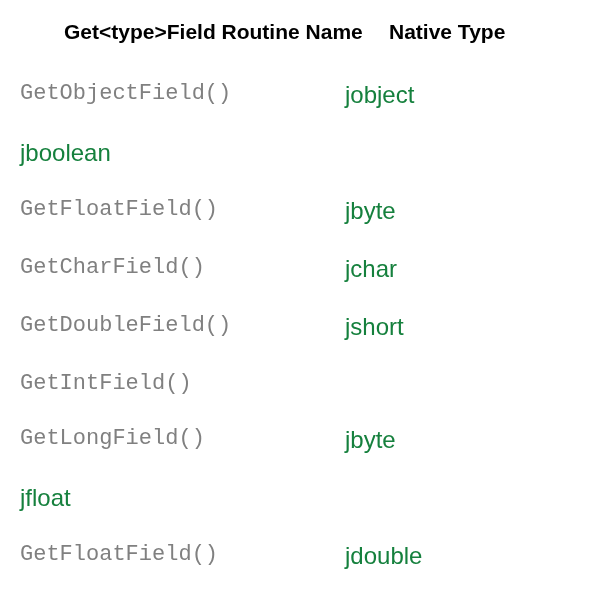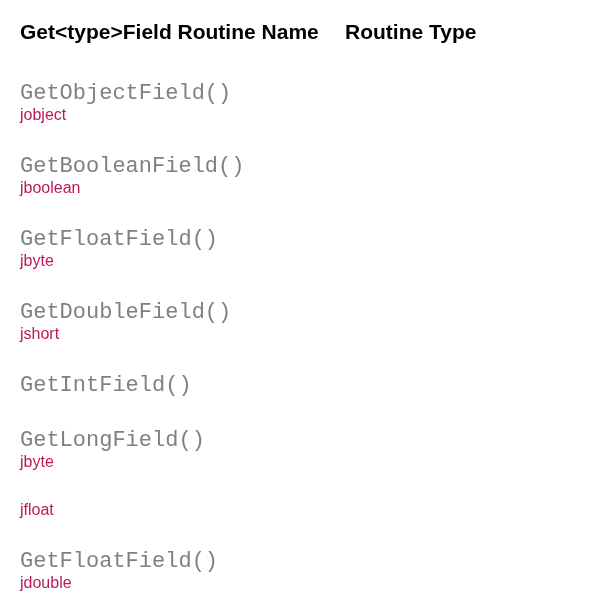--- a/index.html
+++ b/index.html
@@ -12,72 +12,75 @@
       background: #ffffff;
       padding: 20px;
       width: 606px;
     }
     .table {
       width: 100%;
     }
     .header-row {
       display: flex;
       padding-bottom: 22px;
+      margin-left: 44px;
     }
     .row {
       display: flex;
       padding: 15px 0;
-      flex-direction: column;
     }
     .col-routine {
       width: 325px;
       flex-shrink: 0;
     }
     .col-type {
       flex: 1;
     }
     .header-cell {
       font-weight: bold;
       font-size: 21px;
       color: #000000;
     }
     .routine-cell {
       font-family: "Courier New", Courier, monospace;
       font-size: 22px;
       color: #808080;
     }
     .type-cell {
-      font-size: 16px;
-      color: #be185d;
+      font-size: 24px;
+      color: #15803d;
     }
   </style>
 </head>
 <body>
 
 <div class="table">
   <div class="header-row">
     <div class="col-routine header-cell">Get&lt;type&gt;Field Routine Name</div>
-    <div class="col-type header-cell">Routine Type</div>
+    <div class="col-type header-cell">Native Type</div>
   </div>
 
   <div class="row">
     <div class="col-routine routine-cell">GetObjectField()</div>
     <div class="col-type type-cell">jobject</div>
   </div>
 
   <div class="row">
-    <div class="col-routine routine-cell">GetBooleanField()</div>
     <div class="col-type type-cell">jboolean</div>
   </div>
 
   <div class="row">
     <div class="col-routine routine-cell">GetFloatField()</div>
     <div class="col-type type-cell">jbyte</div>
   </div>
 
+  <div class="row">
+    <div class="col-routine routine-cell">GetCharField()</div>
+    <div class="col-type type-cell">jchar</div>
+  </div>
 
   <div class="row">
     <div class="col-routine routine-cell">GetDoubleField()</div>
     <div class="col-type type-cell">jshort</div>
   </div>
 
   <div class="row">
     <div class="col-routine routine-cell">GetIntField()</div>
   </div>
 

